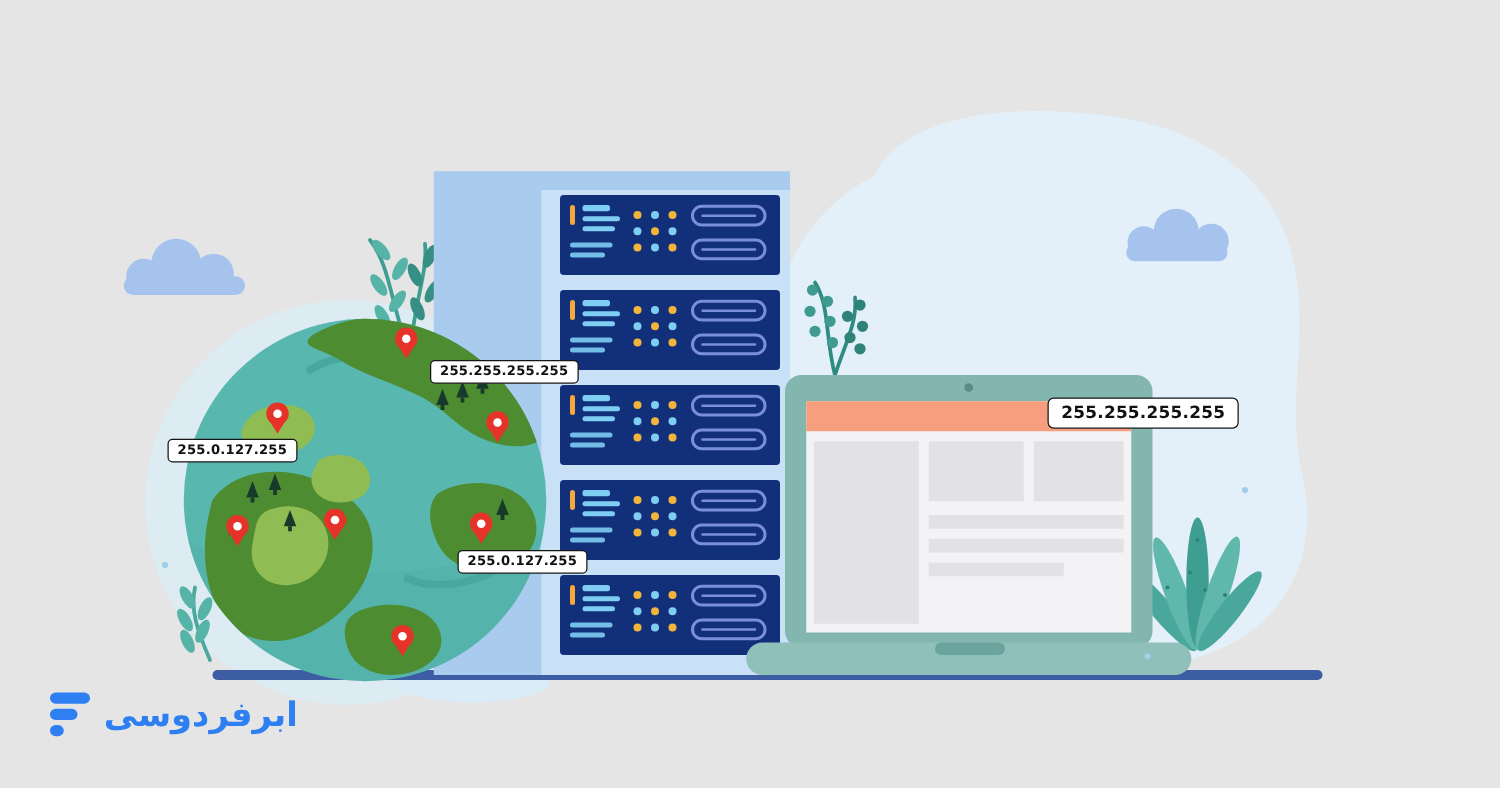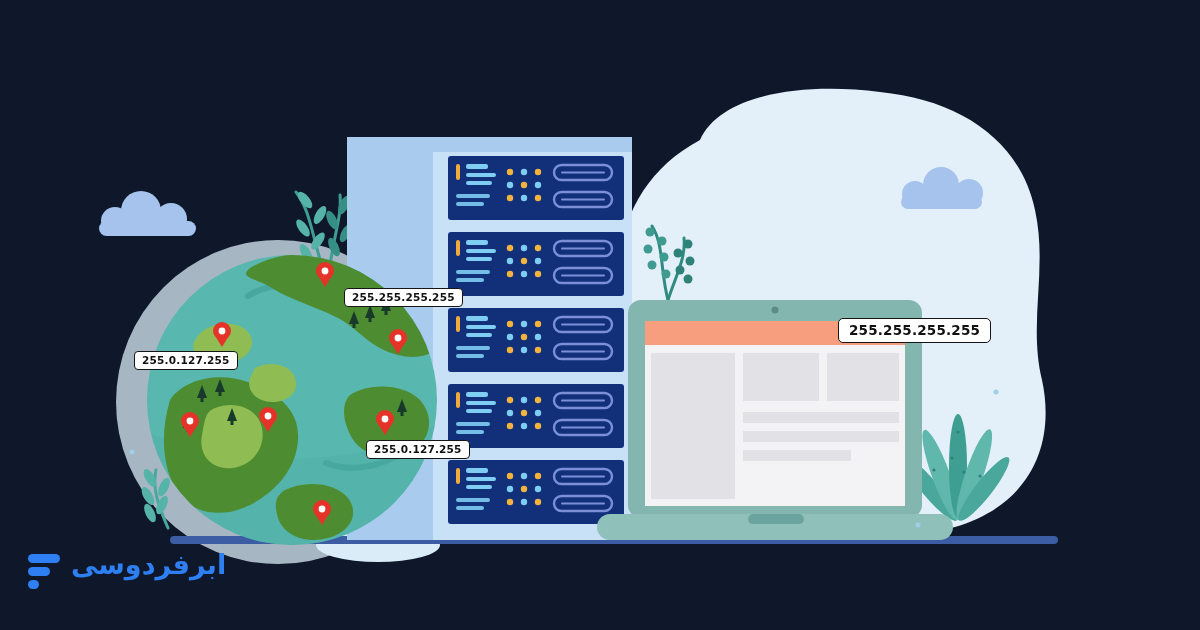--- a/index.html
+++ b/index.html
@@ -1,24 +1,24 @@
 <!DOCTYPE html>
 <html><head>
 <meta charset="utf-8">
 <style>
   *{margin:0;padding:0;box-sizing:border-box}
   html,body{width:1200px;height:630px;background:#fff;overflow:hidden;
     font-family:"DejaVu Sans", sans-serif;}
-  .scene{position:relative;width:1200px;height:630px;background:#0f172a;overflow:hidden}
+  .scene{position:relative;width:1200px;height:630px;background:#e5e5e5;overflow:hidden}
   .scene > svg{position:absolute;left:0;top:0}
   .ip-label{position:absolute;background:#ffffff;border:1.5px solid #161616;
     border-radius:4px;font-weight:bold;color:#111;padding:2px 7px;
     font-size:10.5px;line-height:1.25;white-space:nowrap;letter-spacing:.2px}
   .ip-label.large{font-size:13.5px;padding:3px 10px;border-radius:5px}
-  .brand{position:absolute;left:28px;top:551px;display:flex;gap:9px}
+  .brand{position:absolute;left:40px;top:551px;display:flex;align-items:center;gap:9px}
   .brand-text{color:#2d7ff2;font-size:27px;font-weight:bold;direction:rtl;line-height:1}
 </style>
 </head>
 <body>
 
 <div class="scene">
 
   <svg width="1200" height="630" viewBox="0 0 1200 630">
     <defs>
       <clipPath id="globeClip">

